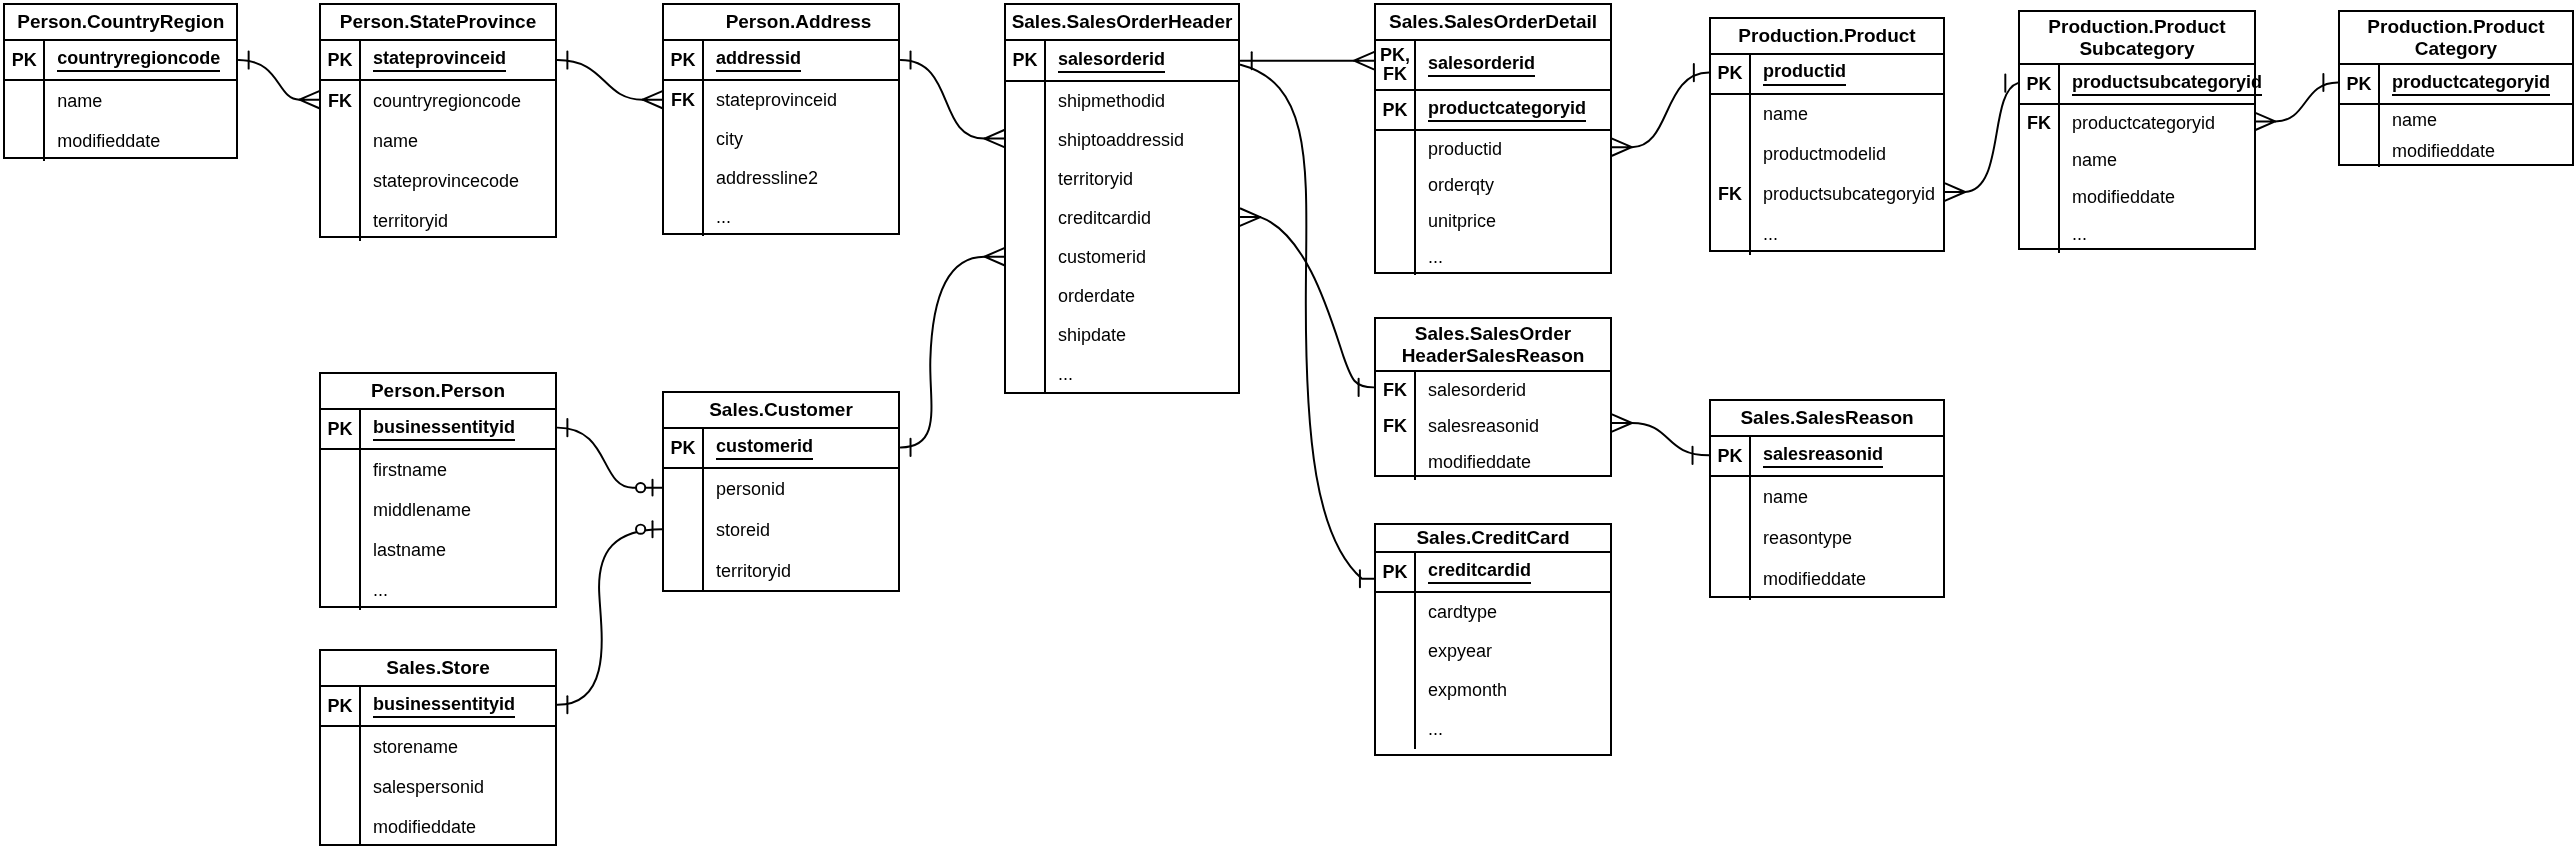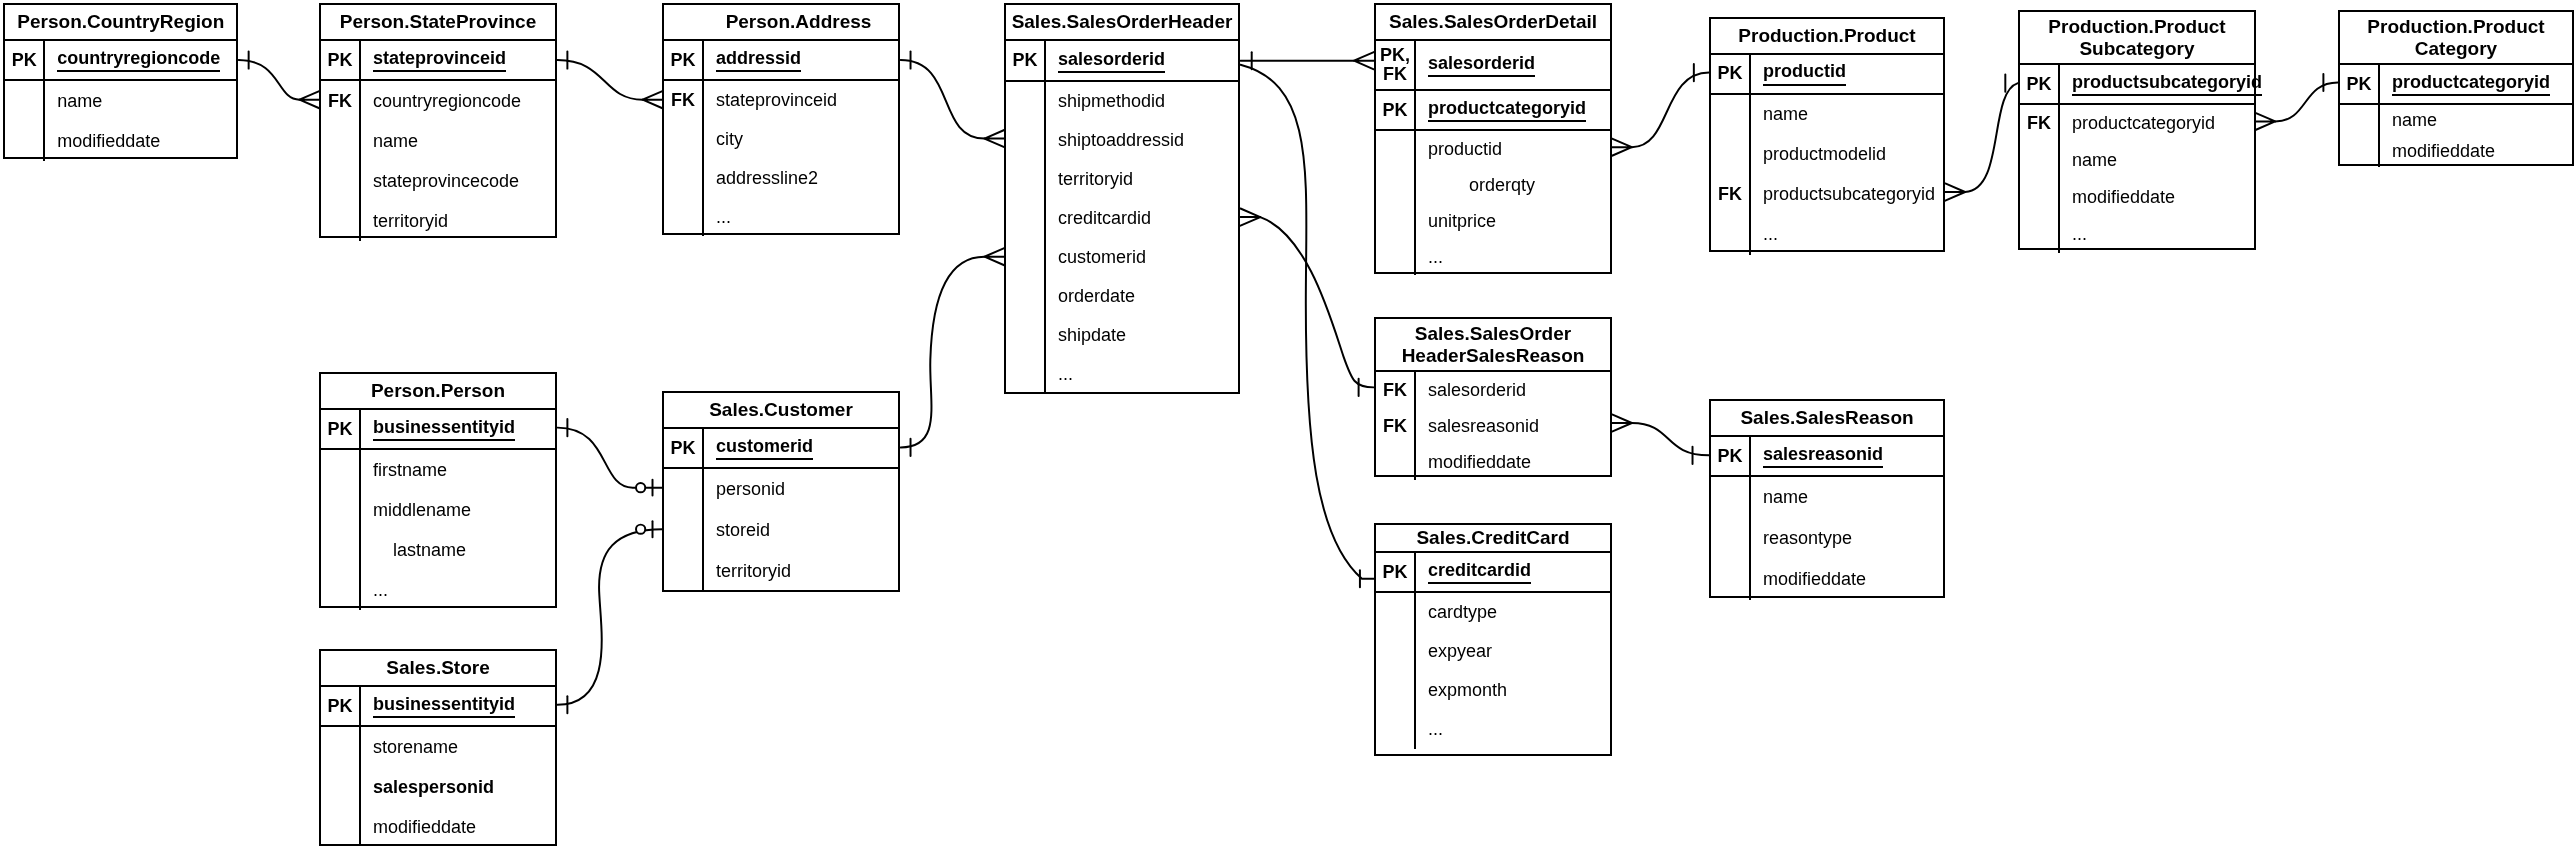--- a/index.html
+++ b/index.html
@@ -265,21 +265,21 @@
           <div class="fld">
             <span class="pkU">productcategoryid</span>
           </div>
         </div>
         <div class="row" style="height: 36px;">
           <div class="key"></div>
           <div class="fld">
             <span>productid</span>
           </div>
         </div>
-        <div class="row" style="height: 36px; gap: 41px;">
+        <div class="row" style="height: 36px;">
           <div class="key"></div>
           <div class="fld">
             <span>orderqty</span>
           </div>
         </div>
         <div class="row" style="height: 36px; justify-content: flex-end;">
           <div class="key"></div>
           <div class="fld">
             <span>unitprice</span>
           </div>
@@ -393,21 +393,21 @@
           <div class="fld">
             <span>firstname</span>
           </div>
         </div>
         <div class="row" style="height: 40px;">
           <div class="key"></div>
           <div class="fld">
             <span>middlename</span>
           </div>
         </div>
-        <div class="row" style="height: 40px; gap: 20px;">
+        <div class="row" style="height: 40px;">
           <div class="key"></div>
           <div class="fld">
             <span>lastname</span>
           </div>
         </div>
         <div class="row" style="height: 40px;">
           <div class="key"></div>
           <div class="fld">
             <span>...</span>
           </div>
@@ -529,21 +529,21 @@
           <div class="fld">
             <span class="pkU">businessentityid</span>
           </div>
         </div>
         <div class="row" style="height: 40px;">
           <div class="key"></div>
           <div class="fld">
             <span>storename</span>
           </div>
         </div>
-        <div class="row" style="height: 40px; font-weight: bold;">
+        <div class="row" style="height: 40px;">
           <div class="key"></div>
           <div class="fld">
             <span>salespersonid</span>
           </div>
         </div>
         <div class="row" style="height: 40px;">
           <div class="key"></div>
           <div class="fld">
             <span>modifieddate</span>
           </div>

